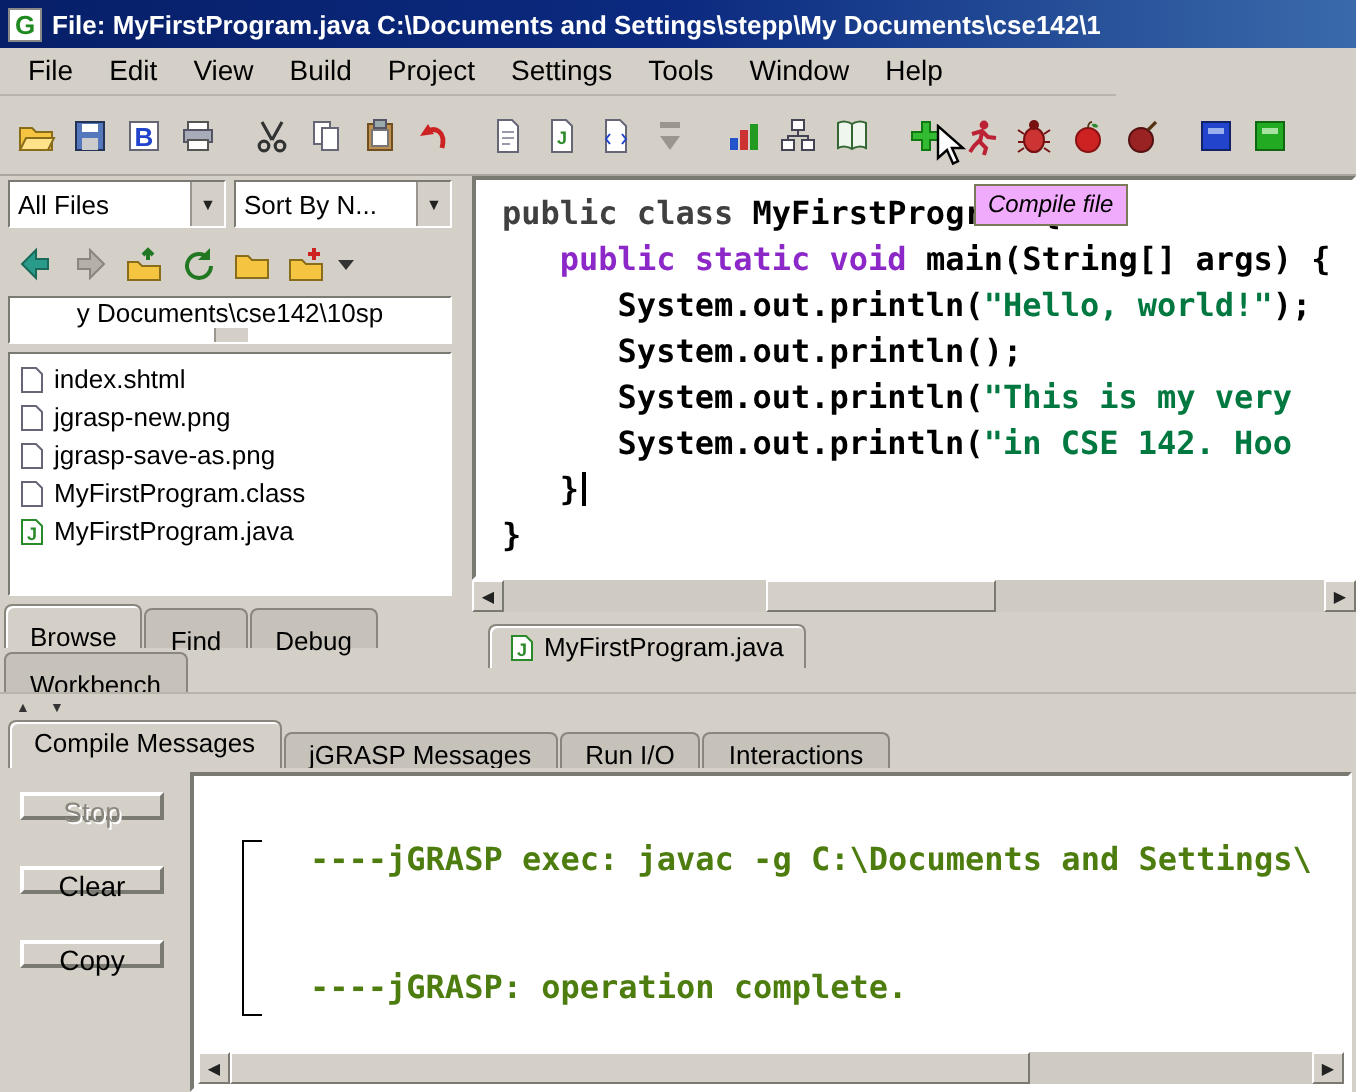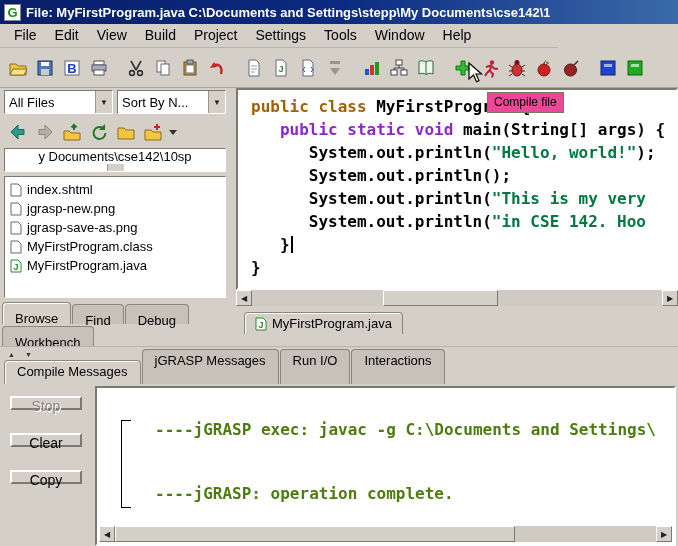--- a/index.html
+++ b/index.html
@@ -61,21 +61,21 @@
   .workbench-row { position:absolute; left:2px; top:236px; height:22px; display:flex; align-items:flex-end; }
 
   .v-splitter { position:absolute; left:230px; top:0; width:6px; height:258px; background:#d4d0c8; }
 
   
   .editor-area { position:absolute; left:236px; top:0; width:442px; height:258px; }
   .code-pane { position:absolute; left:0; top:0; width:442px; height:202px; background:#fff;
     border:2px solid; border-color:#7a7a72 #fff #fff #7a7a72; overflow:hidden; }
   .code { font-family:"DejaVu Sans Mono", monospace; font-size:16px; font-weight:bold;
     line-height:23px; padding:5px 0 0 13px; white-space:pre; }
-  .tok-kwb { color:#a16207; }
+  .tok-kwb { color:#404040; }
   .tok-kwp { color:#8c28c8; }
   .tok-str { color:#007840; }
   .tok-pl  { color:#000; }
   .caret { display:inline-block; width:2px; height:17px; background:#000;
     vertical-align:-3px; margin-left:1px; }
 
   
   .scroll-h { position:absolute; height:16px; background:#cfcbc3; display:flex; }
   .sarrow { width:16px; height:100%; background:#d4d0c8; border:1px solid;
     border-color:#fff #7a7a72 #7a7a72 #fff; font-size:8px; color:#222;
@@ -93,43 +93,43 @@
 
   
   .h-splitter { position:absolute; left:0; top:346px; width:678px; height:14px; background:#d4d0c8;
     border-top:1px solid #b8b4ac; }
   .split-arrow { position:absolute; top:2px; width:15px; height:10px; background:#d4d0c8;
     border:none; font-size:7px; color:#333; line-height:9px; padding:0; }
 
   
   .bottom-tabs { position:absolute; left:0; top:360px; width:678px; height:24px;
     display:flex; align-items:flex-end; padding-left:4px; }
-  .bottom-tabs .tab { height:35px; padding:3px 12px; }
+  .bottom-tabs .tab { height:18px; padding:3px 12px; }
   .bottom-tabs .tab.active { height:24px; }
 
   
   .bottom-panel { position:absolute; left:0; top:384px; width:678px; height:162px; background:#d4d0c8; }
   .msg-buttons { position:absolute; left:0; top:0; width:95px; height:162px; }
   .btn { position:absolute; left:10px; width:72px; height:14px; background:#d4d0c8;
     border:2px solid; border-color:#fff #7a7a72 #7a7a72 #fff; font-size:14px; color:#000;
     font-family:"Liberation Sans",sans-serif; }
   .btn.disabled { color:#8a867e; text-shadow:1px 1px 0 #fff; }
   .msg-pane { position:absolute; left:95px; top:2px; width:581px; height:160px; background:#fff;
     border:2px solid; border-color:#7a7a72 #fff #fff #7a7a72; overflow:hidden; }
   .msg-bracket { position:absolute; left:24px; top:32px; width:10px; height:88px;
     border-left:1px solid #000; border-top:1px solid #000; border-bottom:1px solid #000; }
   .msg-line { position:absolute; left:58px; font-family:"DejaVu Sans Mono", monospace;
     font-size:16px; font-weight:bold; color:#4d7c0f; white-space:nowrap; }
   .msg-line.l1 { top:32px; }
   .msg-line.l2 { top:96px; }
   .msg-hscroll { left:2px; bottom:2px; width:573px; }
 
   
-  .tooltip { position:absolute; left:487px; top:92px; background:#ec4899;
-    border:1px solid #7a7a5a; font-size:12px; padding:2px 6px 3px 6px; color:#000; z-index:50; }
+  .tooltip { position:absolute; left:487px; top:92px; background:#f0abfc;
+    border:1px solid #7a7a5a; font-size:12px; padding:2px 6px 3px 6px; color:#000; z-index:50;font-style:italic; }
   .cursor { position:absolute; left:468px; top:62px; z-index:60; }
 </style>
 </head>
 <body>
 
 <div class="window">
 
   <div class="titlebar">
     <span class="app-icon">G</span>
     <span class="title-text">File: MyFirstProgram.java  C:\Documents and Settings\stepp\My Documents\cse142\1</span>

